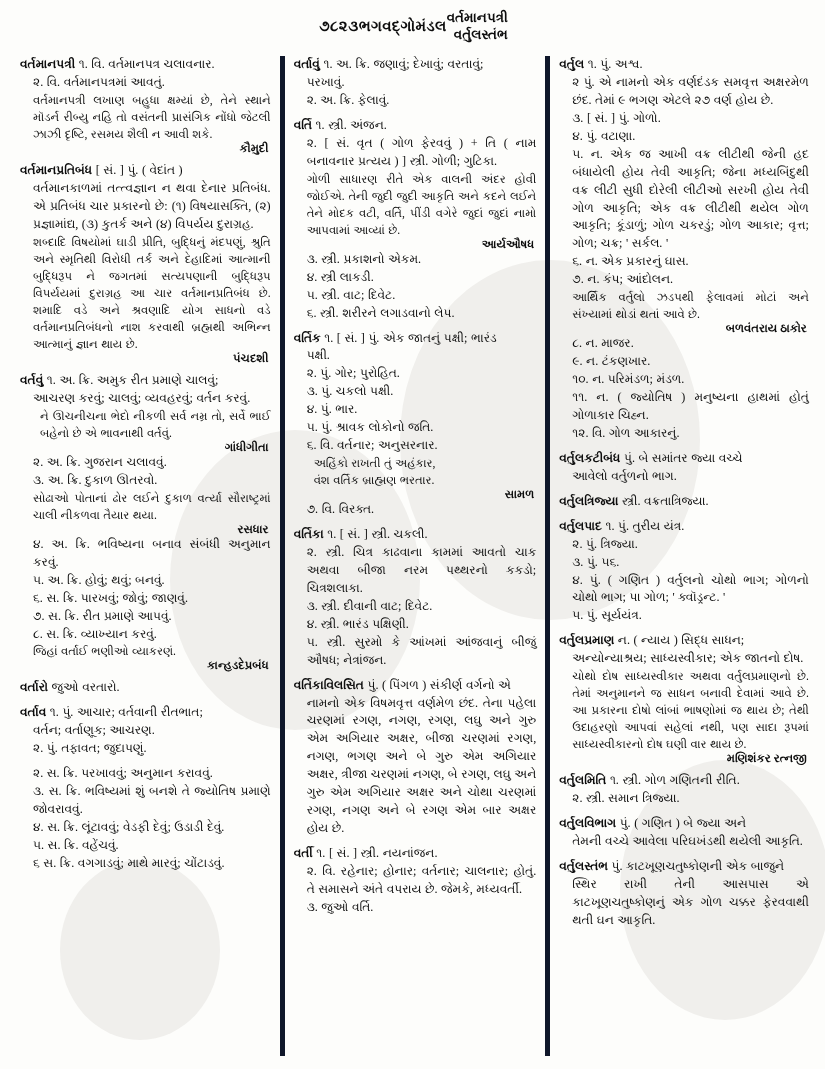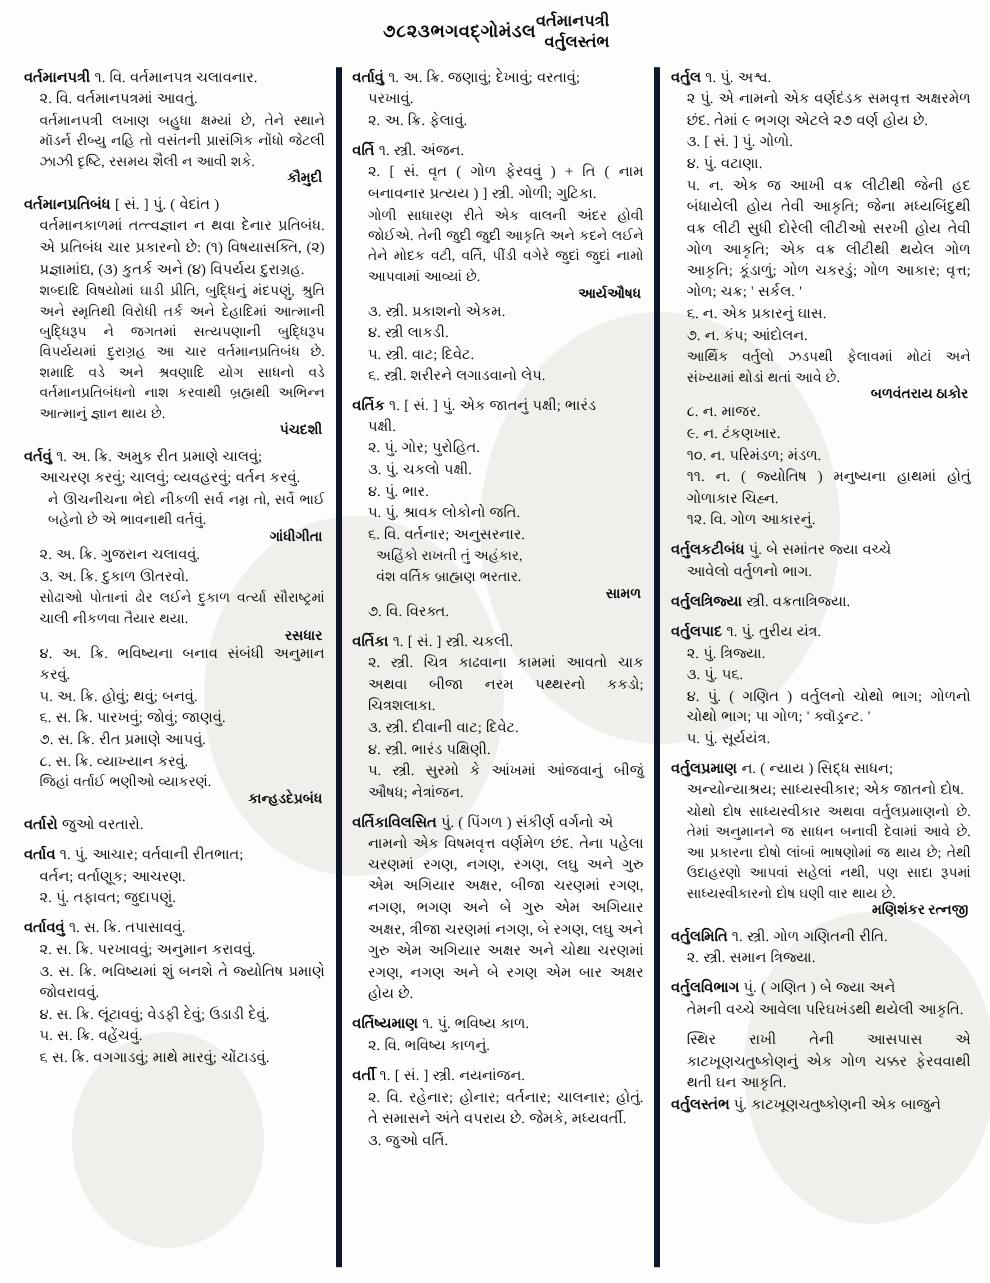--- a/index.html
+++ b/index.html
@@ -109,21 +109,20 @@
           <p class="lin"><span class="headword">વર્તારો</span> જુઓ વરતારો.</p>
           <div class="clearfix"></div>
         </div>
         <div class="entry gap">
           <p class="lin"><span class="headword">વર્તાવ</span> ૧. પું. આચાર; વર્તવાની રીતભાત;</p>
           <p class="lin cont">વર્તન; વર્તાણૂક; આચરણ.</p>
           <p class="lin sense">૨. પું. તફાવત; જુદાપણું.</p>
           <div class="clearfix"></div>
         </div>
         <div class="entry gap">
-          <p class="lin"><span class="headword">વર્તાવવું</span> ૧. સ. ક્રિ. તપાસાવવું.</p>
           <p class="lin sense">૨. સ. ક્રિ. પરખાવવું; અનુમાન કરાવવું.</p>
           <p class="lin sense">૩. સ. ક્રિ. ભવિષ્યમાં શું બનશે તે જ્યોતિષ પ્રમાણે જોવરાવવું.</p>
           <p class="lin sense">૪. સ. ક્રિ. લૂંટાવવું; વેડફી દેવું; ઉડાડી દેવું.</p>
           <p class="lin sense">૫. સ. ક્રિ. વહેંચવું.</p>
           <p class="lin sense">૬ સ. ક્રિ. વગગાડવું; માથે મારવું; ચોંટાડવું.</p>
           <div class="clearfix"></div>
         </div>
       </div>
       <div class="col">
         <div class="entry">
@@ -161,25 +160,20 @@
           <p class="lin"><span class="headword">વર્તિકા</span> ૧. [ સં. ] સ્ત્રી. ચકલી.</p>
           <p class="lin sense">૨. સ્ત્રી. ચિત્ર કાઢવાના કામમાં આવતો ચાક અથવા બીજા નરમ પથ્થરનો કકડો; ચિત્રશલાકા.</p>
           <p class="lin sense">૩. સ્ત્રી. દીવાની વાટ; દિવેટ.</p>
           <p class="lin sense">૪. સ્ત્રી. ભારંડ પક્ષિણી.</p>
           <p class="lin sense">૫. સ્ત્રી. સુરમો કે આંખમાં આંજવાનું બીજું ઔષધ; નેત્રાંજન.</p>
           <div class="clearfix"></div>
         </div>
         <div class="entry gap">
           <p class="lin"><span class="headword">વર્તિકાવિલસિત</span> પું. ( પિંગળ ) સંકીર્ણ વર્ગનો એ</p>
           <p class="lin cont">નામનો એક વિષમવૃત્ત વર્ણમેળ છંદ. તેના પહેલા ચરણમાં રગણ, નગણ, રગણ, લઘુ અને ગુરુ એમ અગિયાર અક્ષર, બીજા ચરણમાં રગણ, નગણ, ભગણ અને બે ગુરુ એમ અગિયાર અક્ષર, ત્રીજા ચરણમાં નગણ, બે રગણ, લઘુ અને ગુરુ એમ અગિયાર અક્ષર અને ચોથા ચરણમાં રગણ, નગણ અને બે રગણ એમ બાર અક્ષર હોય છે.</p>
-          <div class="clearfix"></div>
-        </div>
-        <div class="entry gap">
-          <p class="lin"><span class="headword">વર્તિષ્યમાણ</span> ૧. પું. ભવિષ્ય કાળ.</p>
-          <p class="lin sense">૨. વિ. ભવિષ્ય કાળનું.</p>
           <div class="clearfix"></div>
         </div>
         <div class="entry gap">
           <p class="lin"><span class="headword">વર્તી</span> ૧. [ સં. ] સ્ત્રી. નયનાંજન.</p>
           <p class="lin sense">૨. વિ. રહેનાર; હોનાર; વર્તનાર; ચાલનાર; હોતું. તે સમાસને અંતે વપરાય છે. જેમકે, મધ્યવર્તી.</p>
           <p class="lin sense">૩. જુઓ વર્તિ.</p>
           <div class="clearfix"></div>
         </div>
       </div>
       <div class="col">
@@ -228,20 +222,20 @@
           <p class="lin"><span class="headword">વર્તુલમિતિ</span> ૧. સ્ત્રી. ગોળ ગણિતની રીતિ.</p>
           <p class="lin sense">૨. સ્ત્રી. સમાન ત્રિજ્યા.</p>
           <div class="clearfix"></div>
         </div>
         <div class="entry gap">
           <p class="lin"><span class="headword">વર્તુલવિભાગ</span> પું. ( ગણિત ) બે જ્યા અને</p>
           <p class="lin cont">તેમની વચ્ચે આવેલા પરિઘખંડથી થયેલી આકૃતિ.</p>
           <div class="clearfix"></div>
         </div>
         <div class="entry gap">
+          <p class="lin"><span class="headword">વર્તુલસ્તંભ</span> પું. કાટખૂણચતુષ્કોણની એક બાજુને</p>
           <p class="lin cont">સ્થિર રાખી તેની આસપાસ એ કાટખૂણચતુષ્કોણનું એક ગોળ ચક્કર ફેરવવાથી થતી ઘન આકૃતિ.</p>
-          <p class="lin"><span class="headword">વર્તુલસ્તંભ</span> પું. કાટખૂણચતુષ્કોણની એક બાજુને</p>
           <div class="clearfix"></div>
         </div>
       </div>
     </div>
 
 </div>
 
 </body></html>

